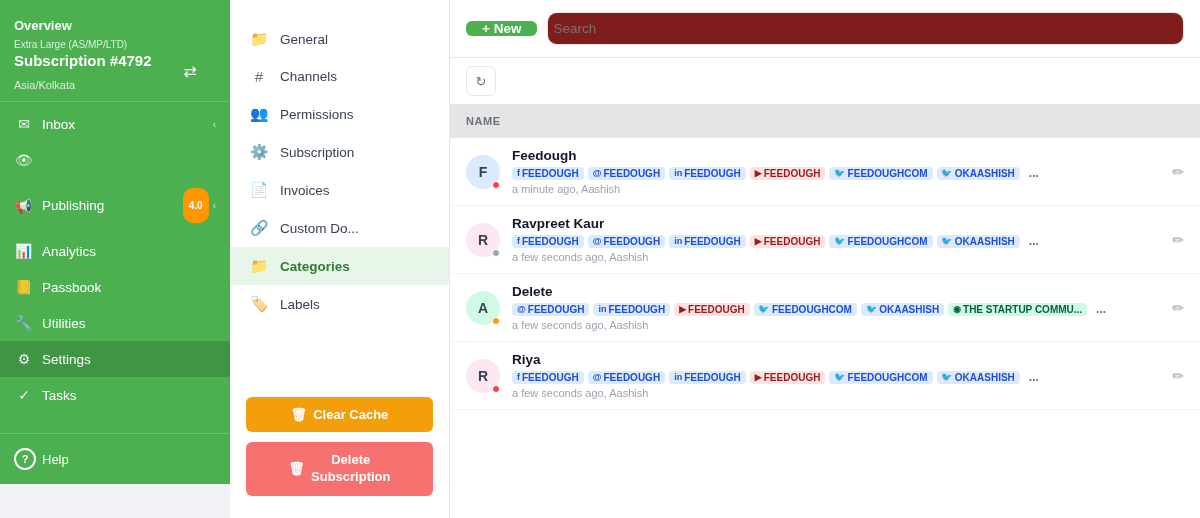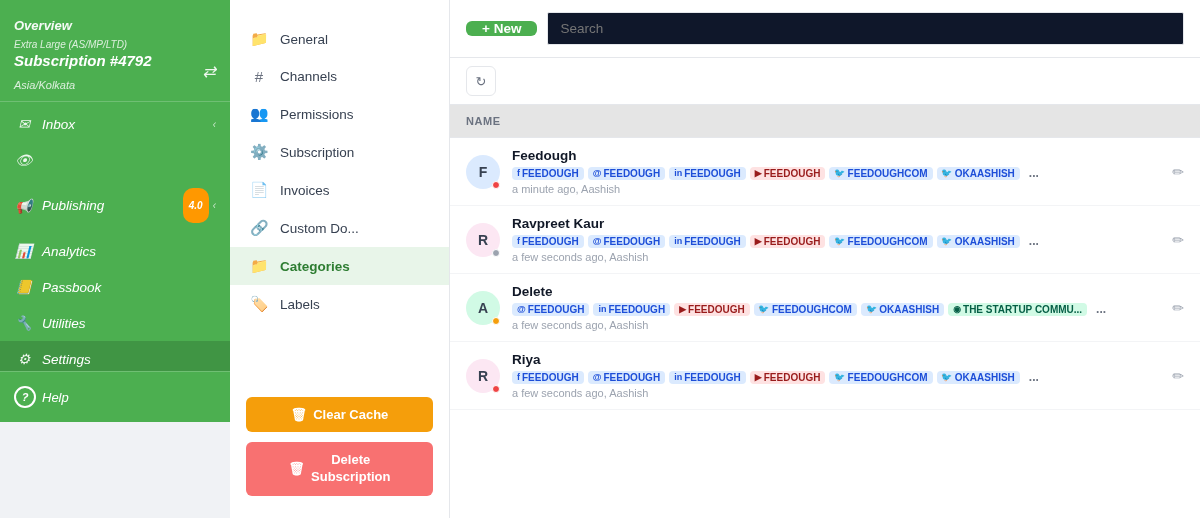--- a/index.html
+++ b/index.html
@@ -6,43 +6,41 @@
     body { font-family: -apple-system, BlinkMacSystemFont, 'Segoe UI', sans-serif; display: flex; height: 518px; overflow: hidden; background: #f0f2f5; }
 
     
     .sidebar {
       width: 230px;
       background: #4caf50;
       color: white;
       display: flex;
       flex-direction: column;
       flex-shrink: 0;
-      height: 422px;
+      height: 484px;
       overflow: hidden;
-      font-style: italic;
     }
     .sidebar-top {
       padding: 10px 14px 10px 14px;
       border-bottom: 1px solid rgba(255,255,255,0.2);
     }
     .sidebar-overview {
       font-size: 13px;
       font-weight: 600;
       padding: 8px 0 6px 0;
       opacity: 0.95;
     }
     .sidebar-sub-label {
       font-size: 10px;
       opacity: 0.8;
       margin-bottom: 2px;
     }
     .sidebar-sub-row {
       display: flex;
       align-items: center;
-      justify-content: space-between;
       gap: 32px;
     }
     .sidebar-sub-name {
       font-size: 15px;
       font-weight: 700;
     }
     .sidebar-sub-timezone {
       font-size: 11px;
       opacity: 0.8;
       margin-top: 10px;
@@ -194,26 +192,26 @@
       cursor: pointer;
       display: flex;
       align-items: center;
       gap: 5px;
       white-space: nowrap;
       flex-shrink: 0;
     }
     .search-input {
       flex: 1;
       border: 1px solid #e5e7eb;
-      border-radius: 2px;
-      padding: 8px 12px;
+      border-radius: 10px;
+      padding: 8px 5px;
       font-size: 13.5px;
       color: #9ca3af;
       outline: none;
-      background: #0f172a;
+      background: #7f1d1d;
     }
     .refresh-row {
       padding: 8px 16px;
       border-bottom: 1px solid #e5e7eb;
     }
     .refresh-btn {
       background: none;
       border: 1px solid #e5e7eb;
       border-radius: 6px;
       width: 30px; height: 30px;

